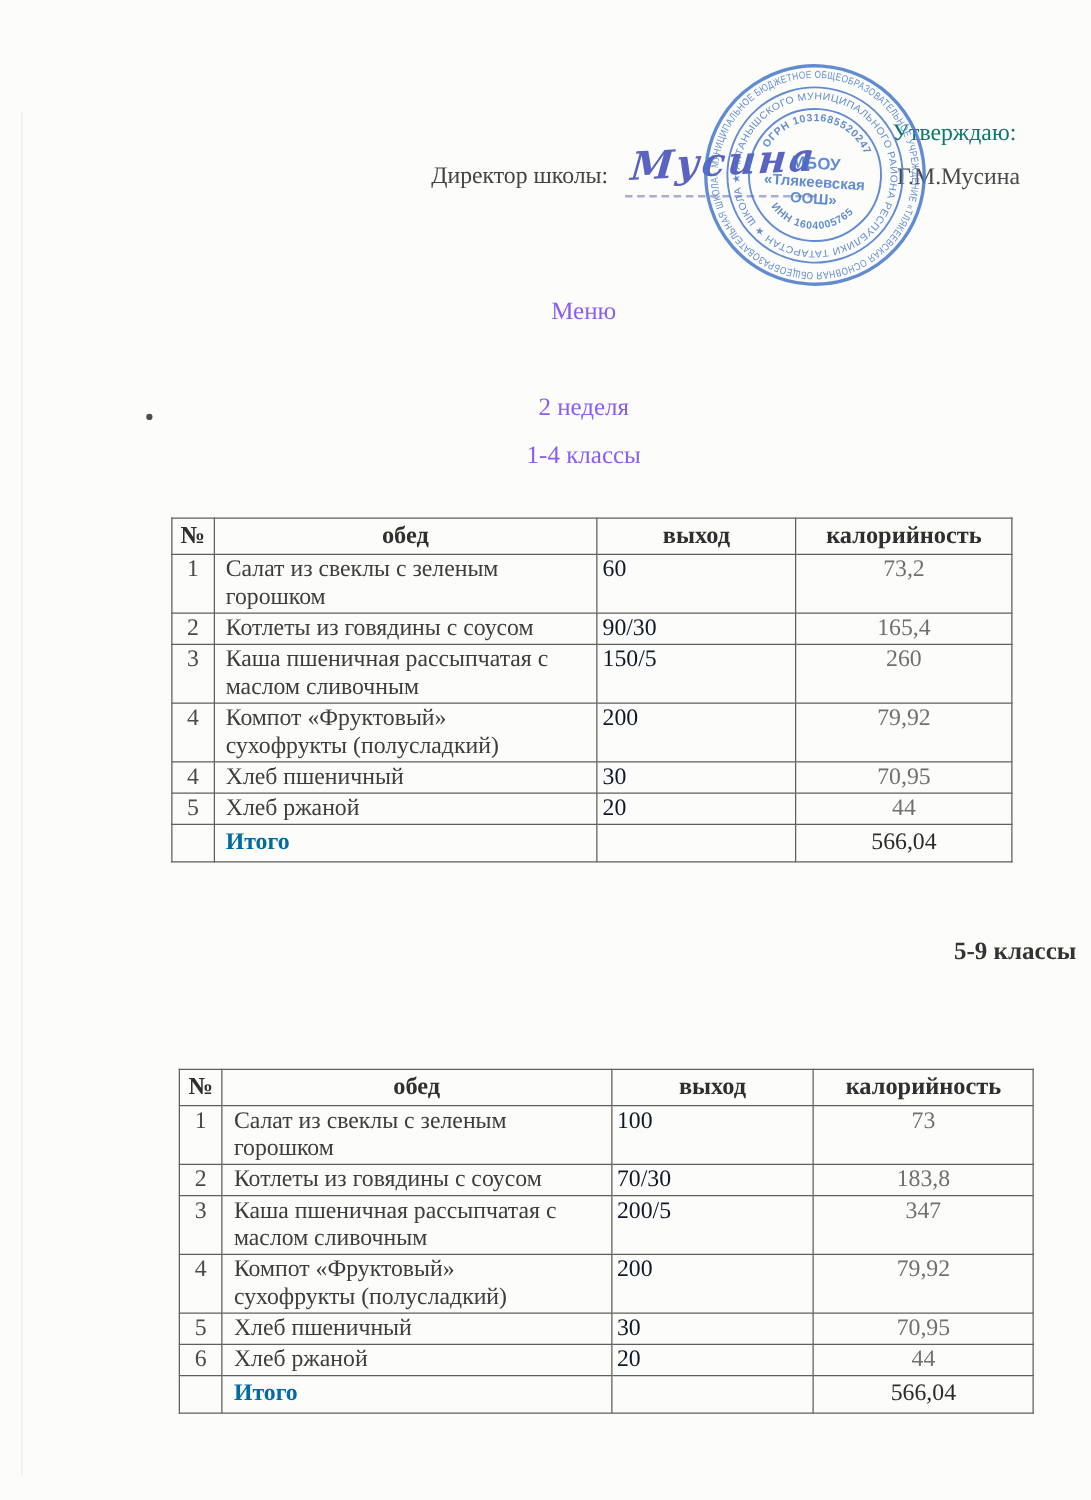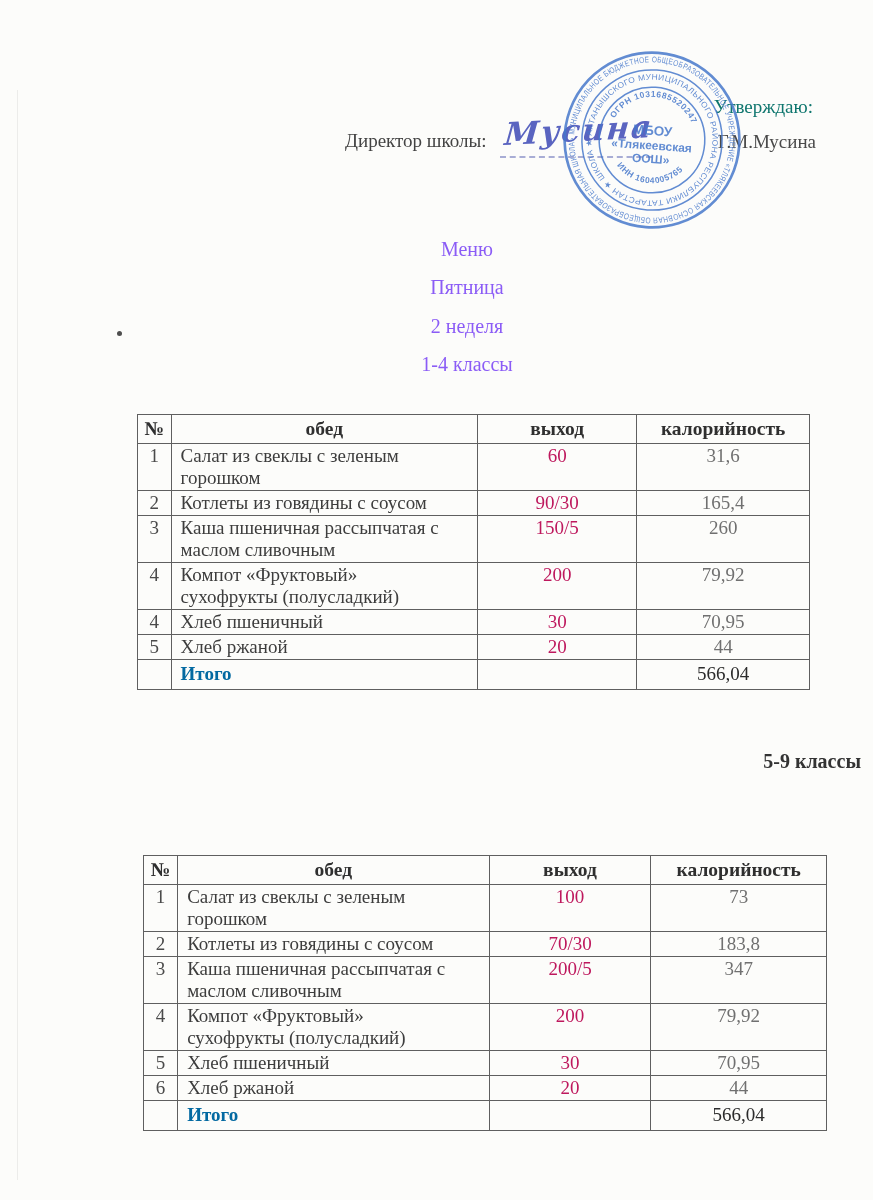--- a/index.html
+++ b/index.html
@@ -41,21 +41,21 @@
 
   
   .menu-table { position:absolute; border-collapse:collapse; table-layout:fixed; background:transparent; }
   .table-1 { left:137px; top:414px; width:673px; }
   .table-2 { left:143px; top:855px; width:684px; }
   .menu-table th, .menu-table td { border:1.5px solid #5f5f5f; font-size:19px; line-height:22px; vertical-align:top; }
   .menu-table th { font-weight:bold; color:#2f2f2f; padding:3px 4px; font-size:19.5px; }
   .menu-table td { padding:1px 4px; }
   .col-num { text-align:center; color:#4a4a4a; }
   .col-dish { white-space:pre-line; padding-left:9px !important; color:#3d3d3d;margin-left:42px; }
-  .col-out { text-align:center; color:#be185d; }
+  .col-out { text-align:left; color:#0f172a; }
   .col-cal { text-align:center; color:#707070; }
   .total-label { font-weight:bold; padding-left:9px !important; color:#0369a1; padding-top:3px !important; padding-bottom:4px !important; }
   .total-value { font-weight:normal; text-align:center; color:#2b2b2b; padding-top:3px !important; }
 </style>
 </head>
 <body>
 
 <div class="page">
   <div class="scan-line"></div>
 
@@ -80,21 +80,20 @@
       <text class="ring-text2"><textPath href="#ring2" textLength="392" lengthAdjust="spacingAndGlyphs">АКТАНЫШСКОГО МУНИЦИПАЛЬНОГО РАЙОНА РЕСПУБЛИКИ ТАТАРСТАН ★ ШКОЛА ★</textPath></text>
       <text class="arc-text" text-anchor="middle"><textPath href="#arcTop" startOffset="50%">ОГРН 1031685520247</textPath></text>
       <text class="arc-text" text-anchor="middle"><textPath href="#arcBottom" startOffset="50%">ИНН 1604005765</textPath></text>
       <text class="stamp-center-1" x="100" y="95" text-anchor="middle">МБОУ</text>
       <text class="stamp-center-2" x="100" y="110" text-anchor="middle">«Тлякеевская</text>
       <text class="stamp-center-2" x="100" y="124" text-anchor="middle">ООШ»</text>
     </svg>
   </div>
 
   <div class="doc-title t-menu">Меню</div>
-  <div class="doc-title t-day">Пятница</div>
   <div class="doc-title t-week">2 неделя</div>
   <div class="doc-title t-grades1">1-4 классы</div>
 
   <div class="ink-dot"></div>
 
   <table class="menu-table table-1">
     <colgroup>
         <col style="width:5%">
         <col style="width:45.6%">
         <col style="width:23.7%">
@@ -107,21 +106,21 @@
           <th>выход</th>
           <th>калорийность</th>
         </tr>
       </thead>
     <tbody>
         <tr>
           <td class="col-num">1</td>
           <td class="col-dish">Салат из свеклы с зеленым
 горошком</td>
           <td class="col-out">60</td>
-          <td class="col-cal">31,6</td>
+          <td class="col-cal">73,2</td>
         </tr>
         <tr>
           <td class="col-num">2</td>
           <td class="col-dish">Котлеты из говядины с соусом</td>
           <td class="col-out">90/30</td>
           <td class="col-cal">165,4</td>
         </tr>
         <tr>
           <td class="col-num">3</td>
           <td class="col-dish">Каша пшеничная рассыпчатая с

